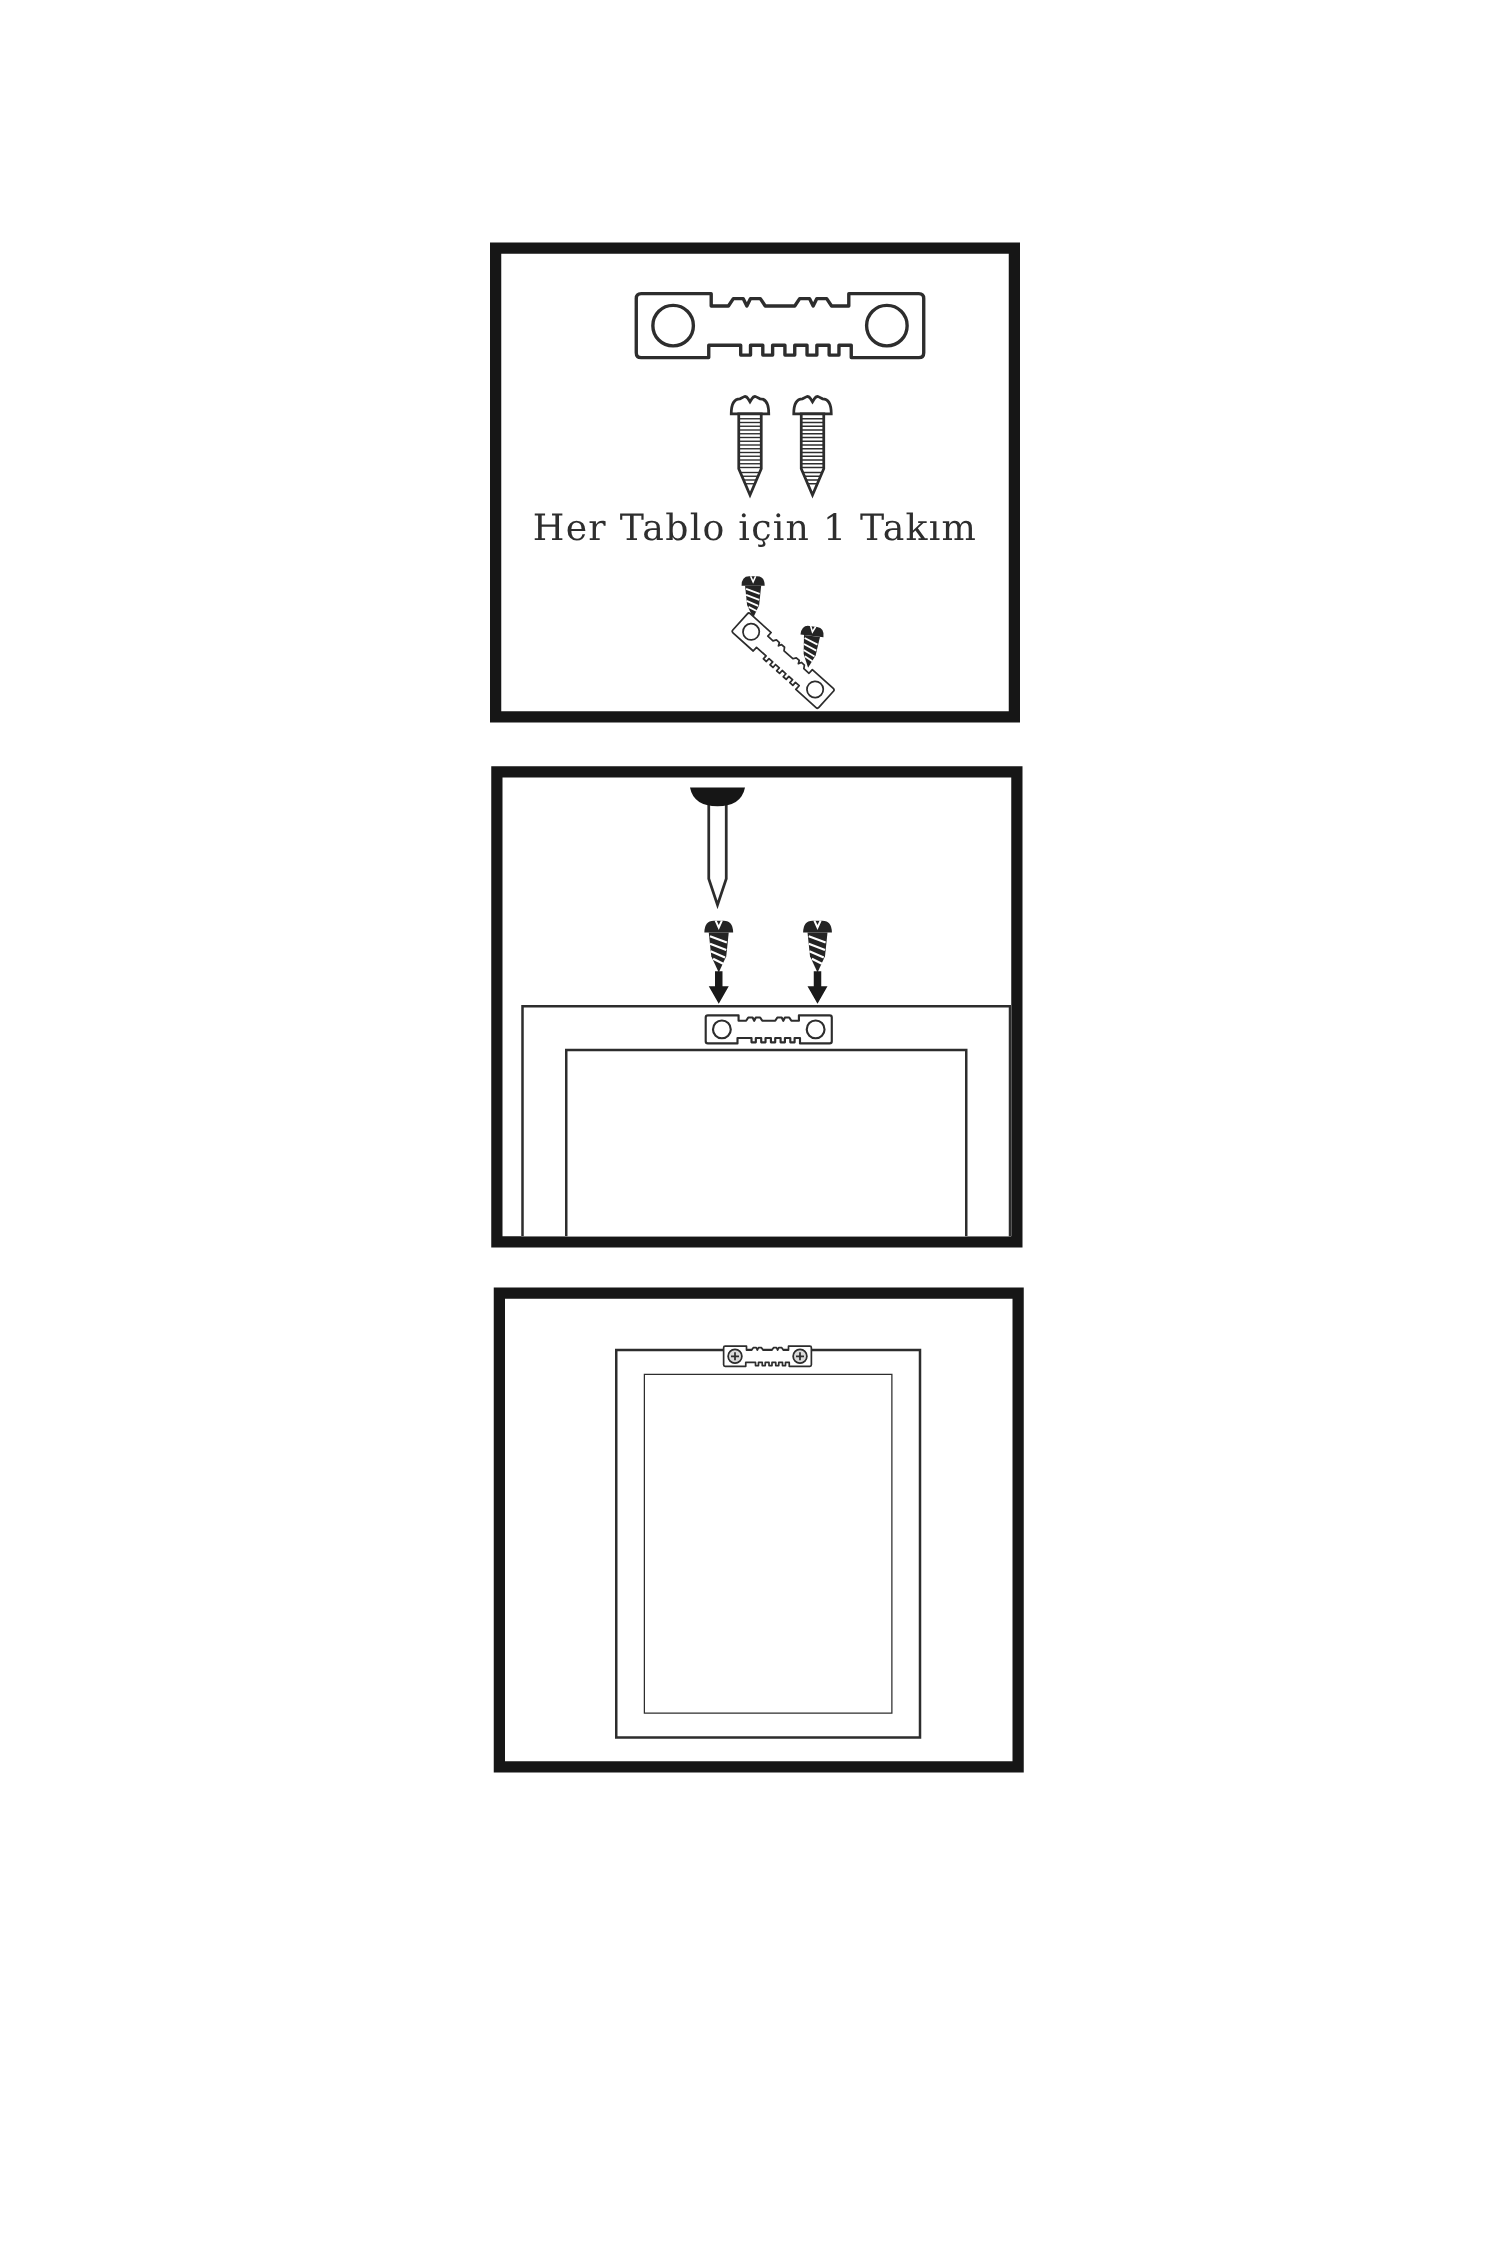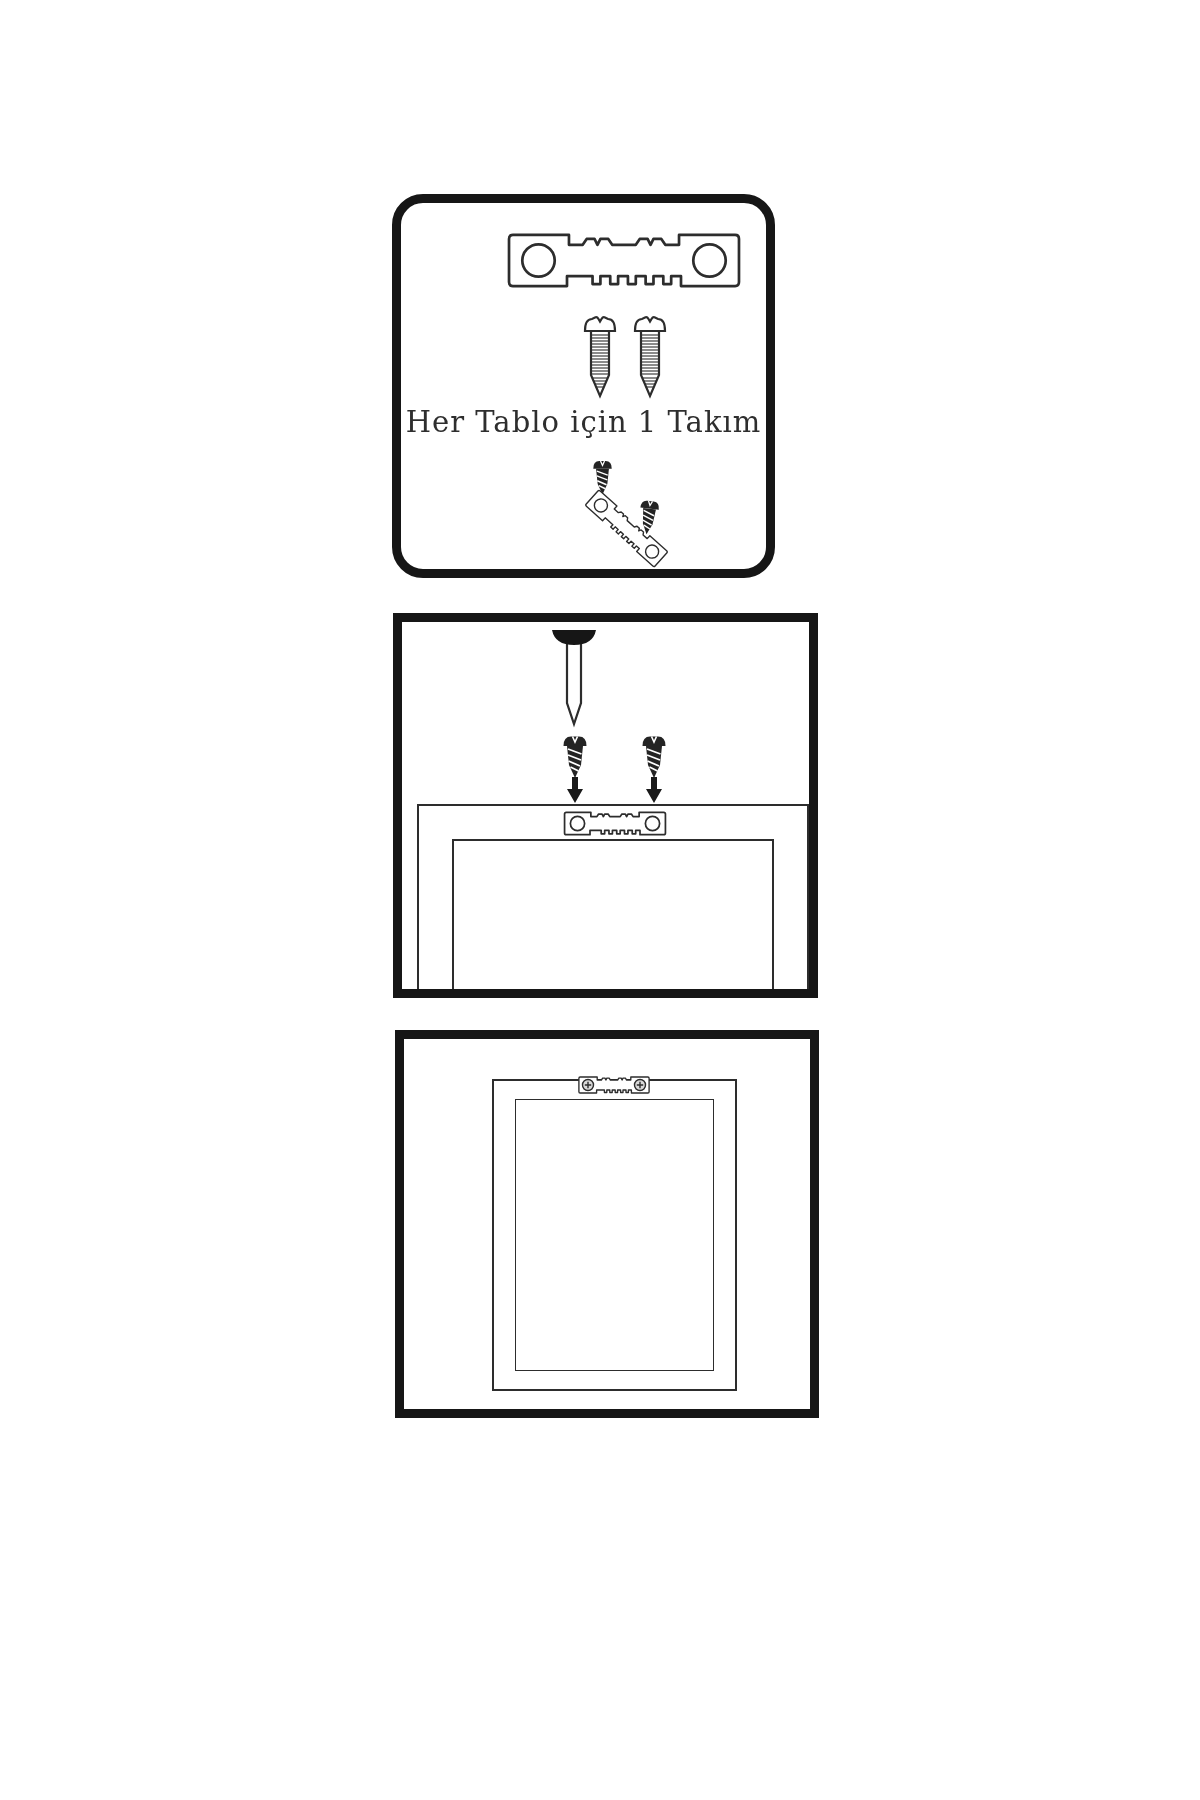--- a/index.html
+++ b/index.html
@@ -94,21 +94,21 @@
 
     <g id="phillips">
       <circle cx="0" cy="0" r="5.5" fill="#d9d9d9" stroke="#2d2d2d" stroke-width="1.4"></circle>
       <path d="M-3.2,0 H3.2 M0,-3.2 V3.2" stroke="#2d2d2d" stroke-width="1.4"></path>
     </g>
   </defs>
 </svg>
 
 <div id="canvas">
 
-  <div class="panel" style="left:392px;top:194px;width:383px;height:384px;border-radius:31px;">
+  <div class="panel" style="left:392px;top:194px;width:424px;height:384px;">
 
     <svg class="abs lw-large" style="left:105px;top:29px" width="236" height="57" viewBox="0 0 240 58">
       <use href="#hanger-shape"></use>
     </svg>
 
     <svg class="abs" style="left:181px;top:112px" width="36" height="86" viewBox="0 0 36 86">
       <use href="#screw-outline"></use>
     </svg>
     <svg class="abs" style="left:231px;top:112px" width="36" height="86" viewBox="0 0 36 86">
       <use href="#screw-outline"></use>

